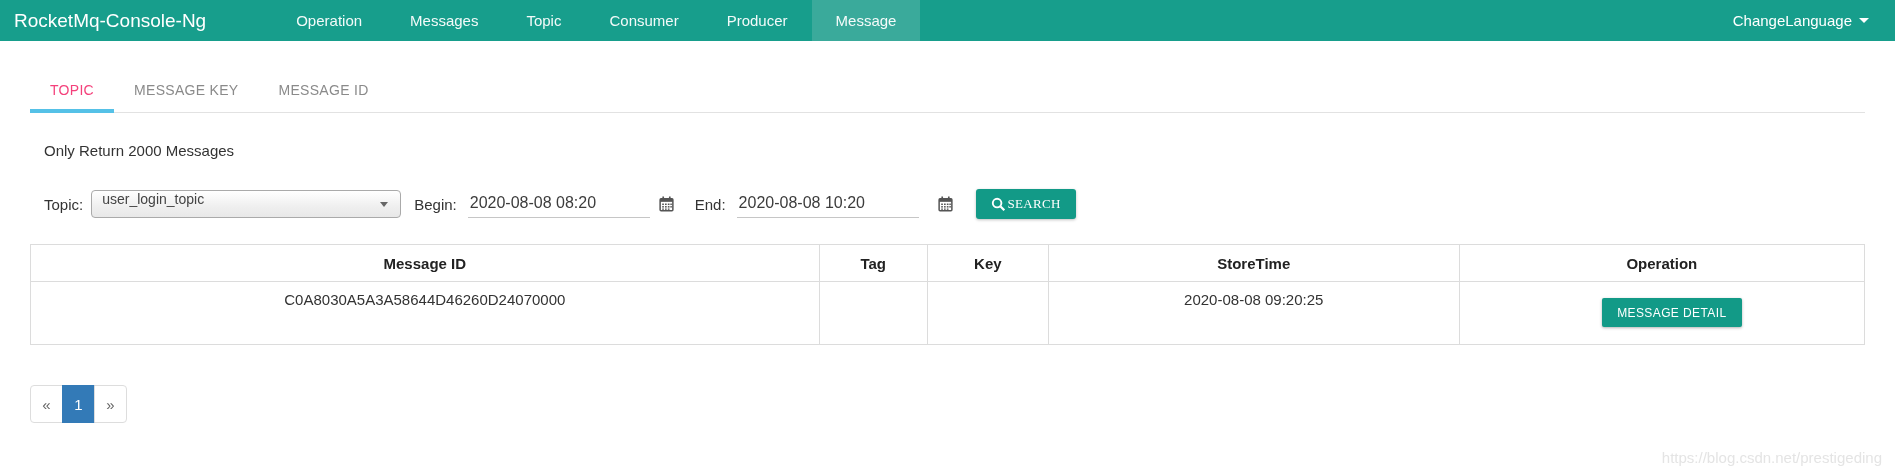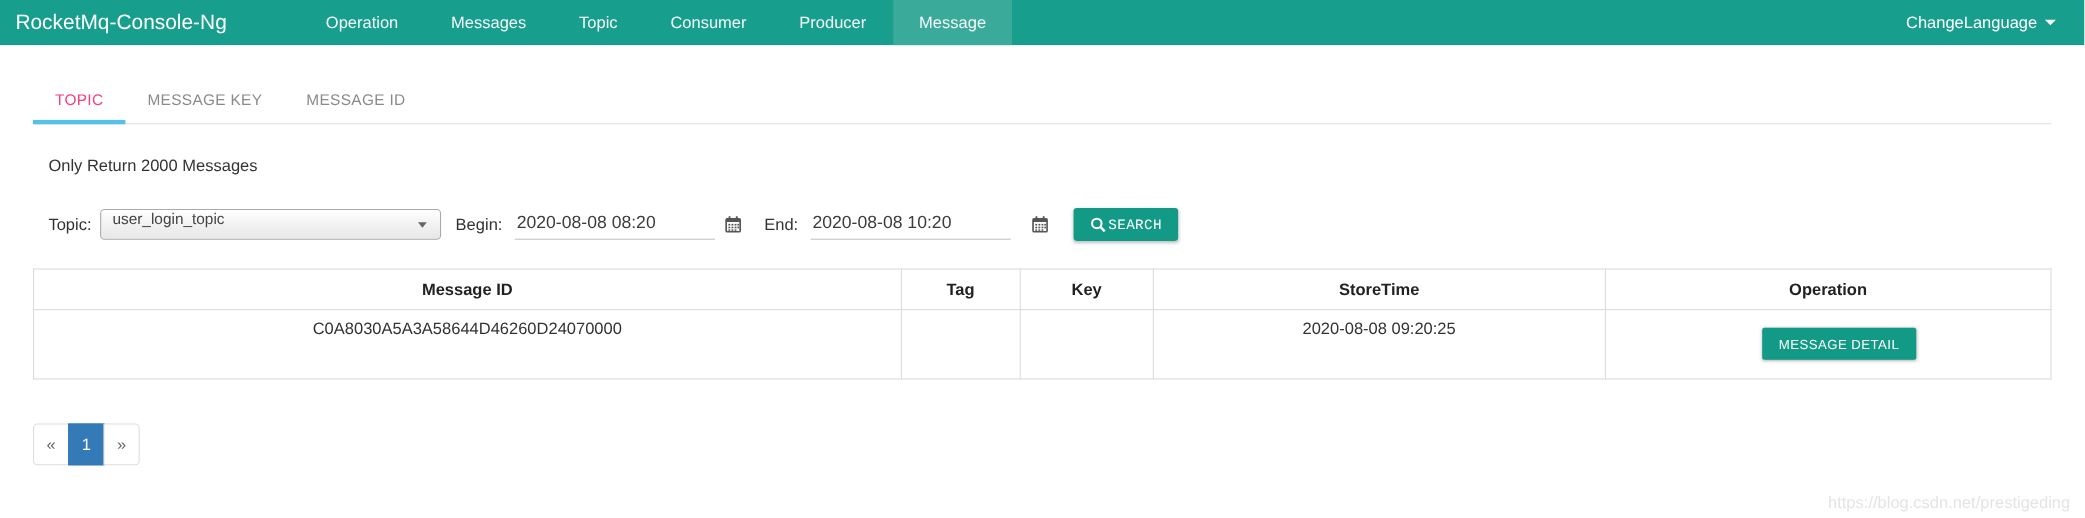--- a/index.html
+++ b/index.html
@@ -108,21 +108,21 @@
   }
   .cal-icon { margin-left: 9px; cursor: pointer; display: inline-flex; }
   .cal-icon.second { margin-left: 19px; }
   .end-label { margin-left: 21px; }
   .search-btn {
     margin-left: 23px;
     height: 30px; padding: 0 15px;
     background: var(--accent-teal);
     border: none; border-radius: 3px;
     color: #fff; font-size: 13px; letter-spacing: 0.3px;
-    font-family: Liberation Mono, monospace;
+    font-family: Liberation Serif, serif;
     display: inline-flex; align-items: center; gap: 2px;
     cursor: pointer;
     box-shadow: 0 1px 3px rgba(0,0,0,0.25);
   }
 
   
   .msg-table {
     margin: 25px 30px 0 30px;
     width: 1835px;
     border-collapse: collapse;

